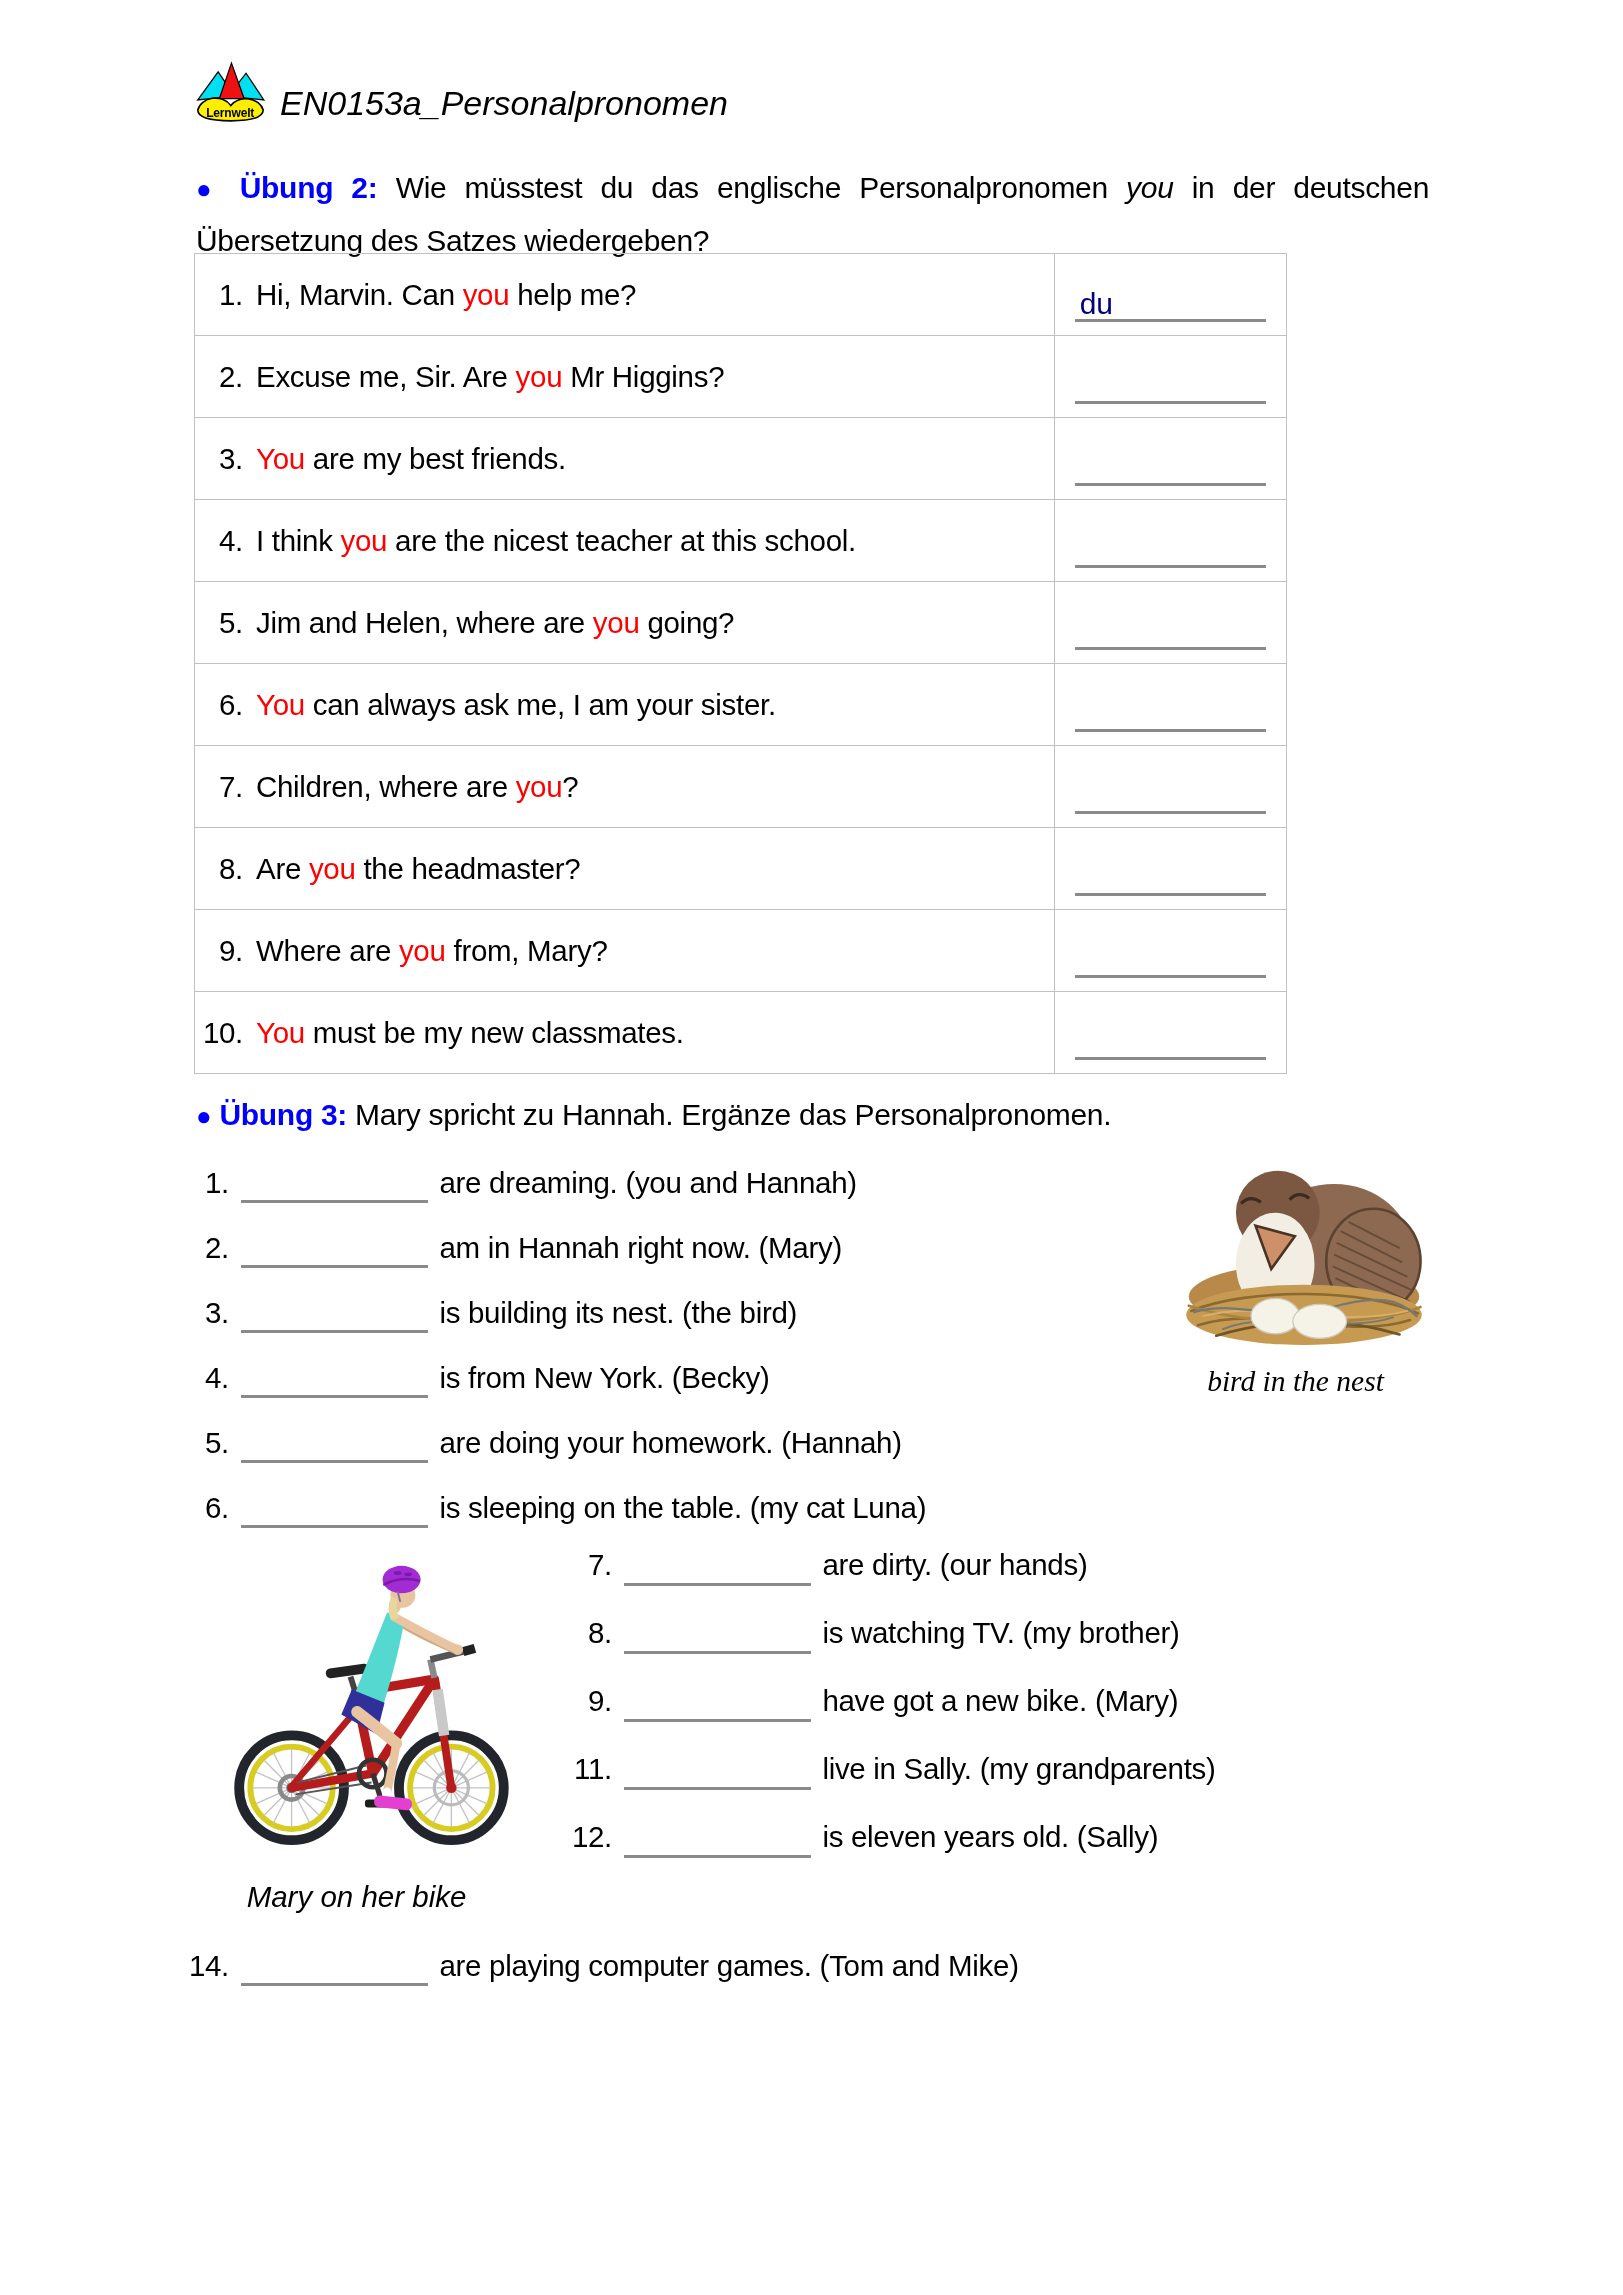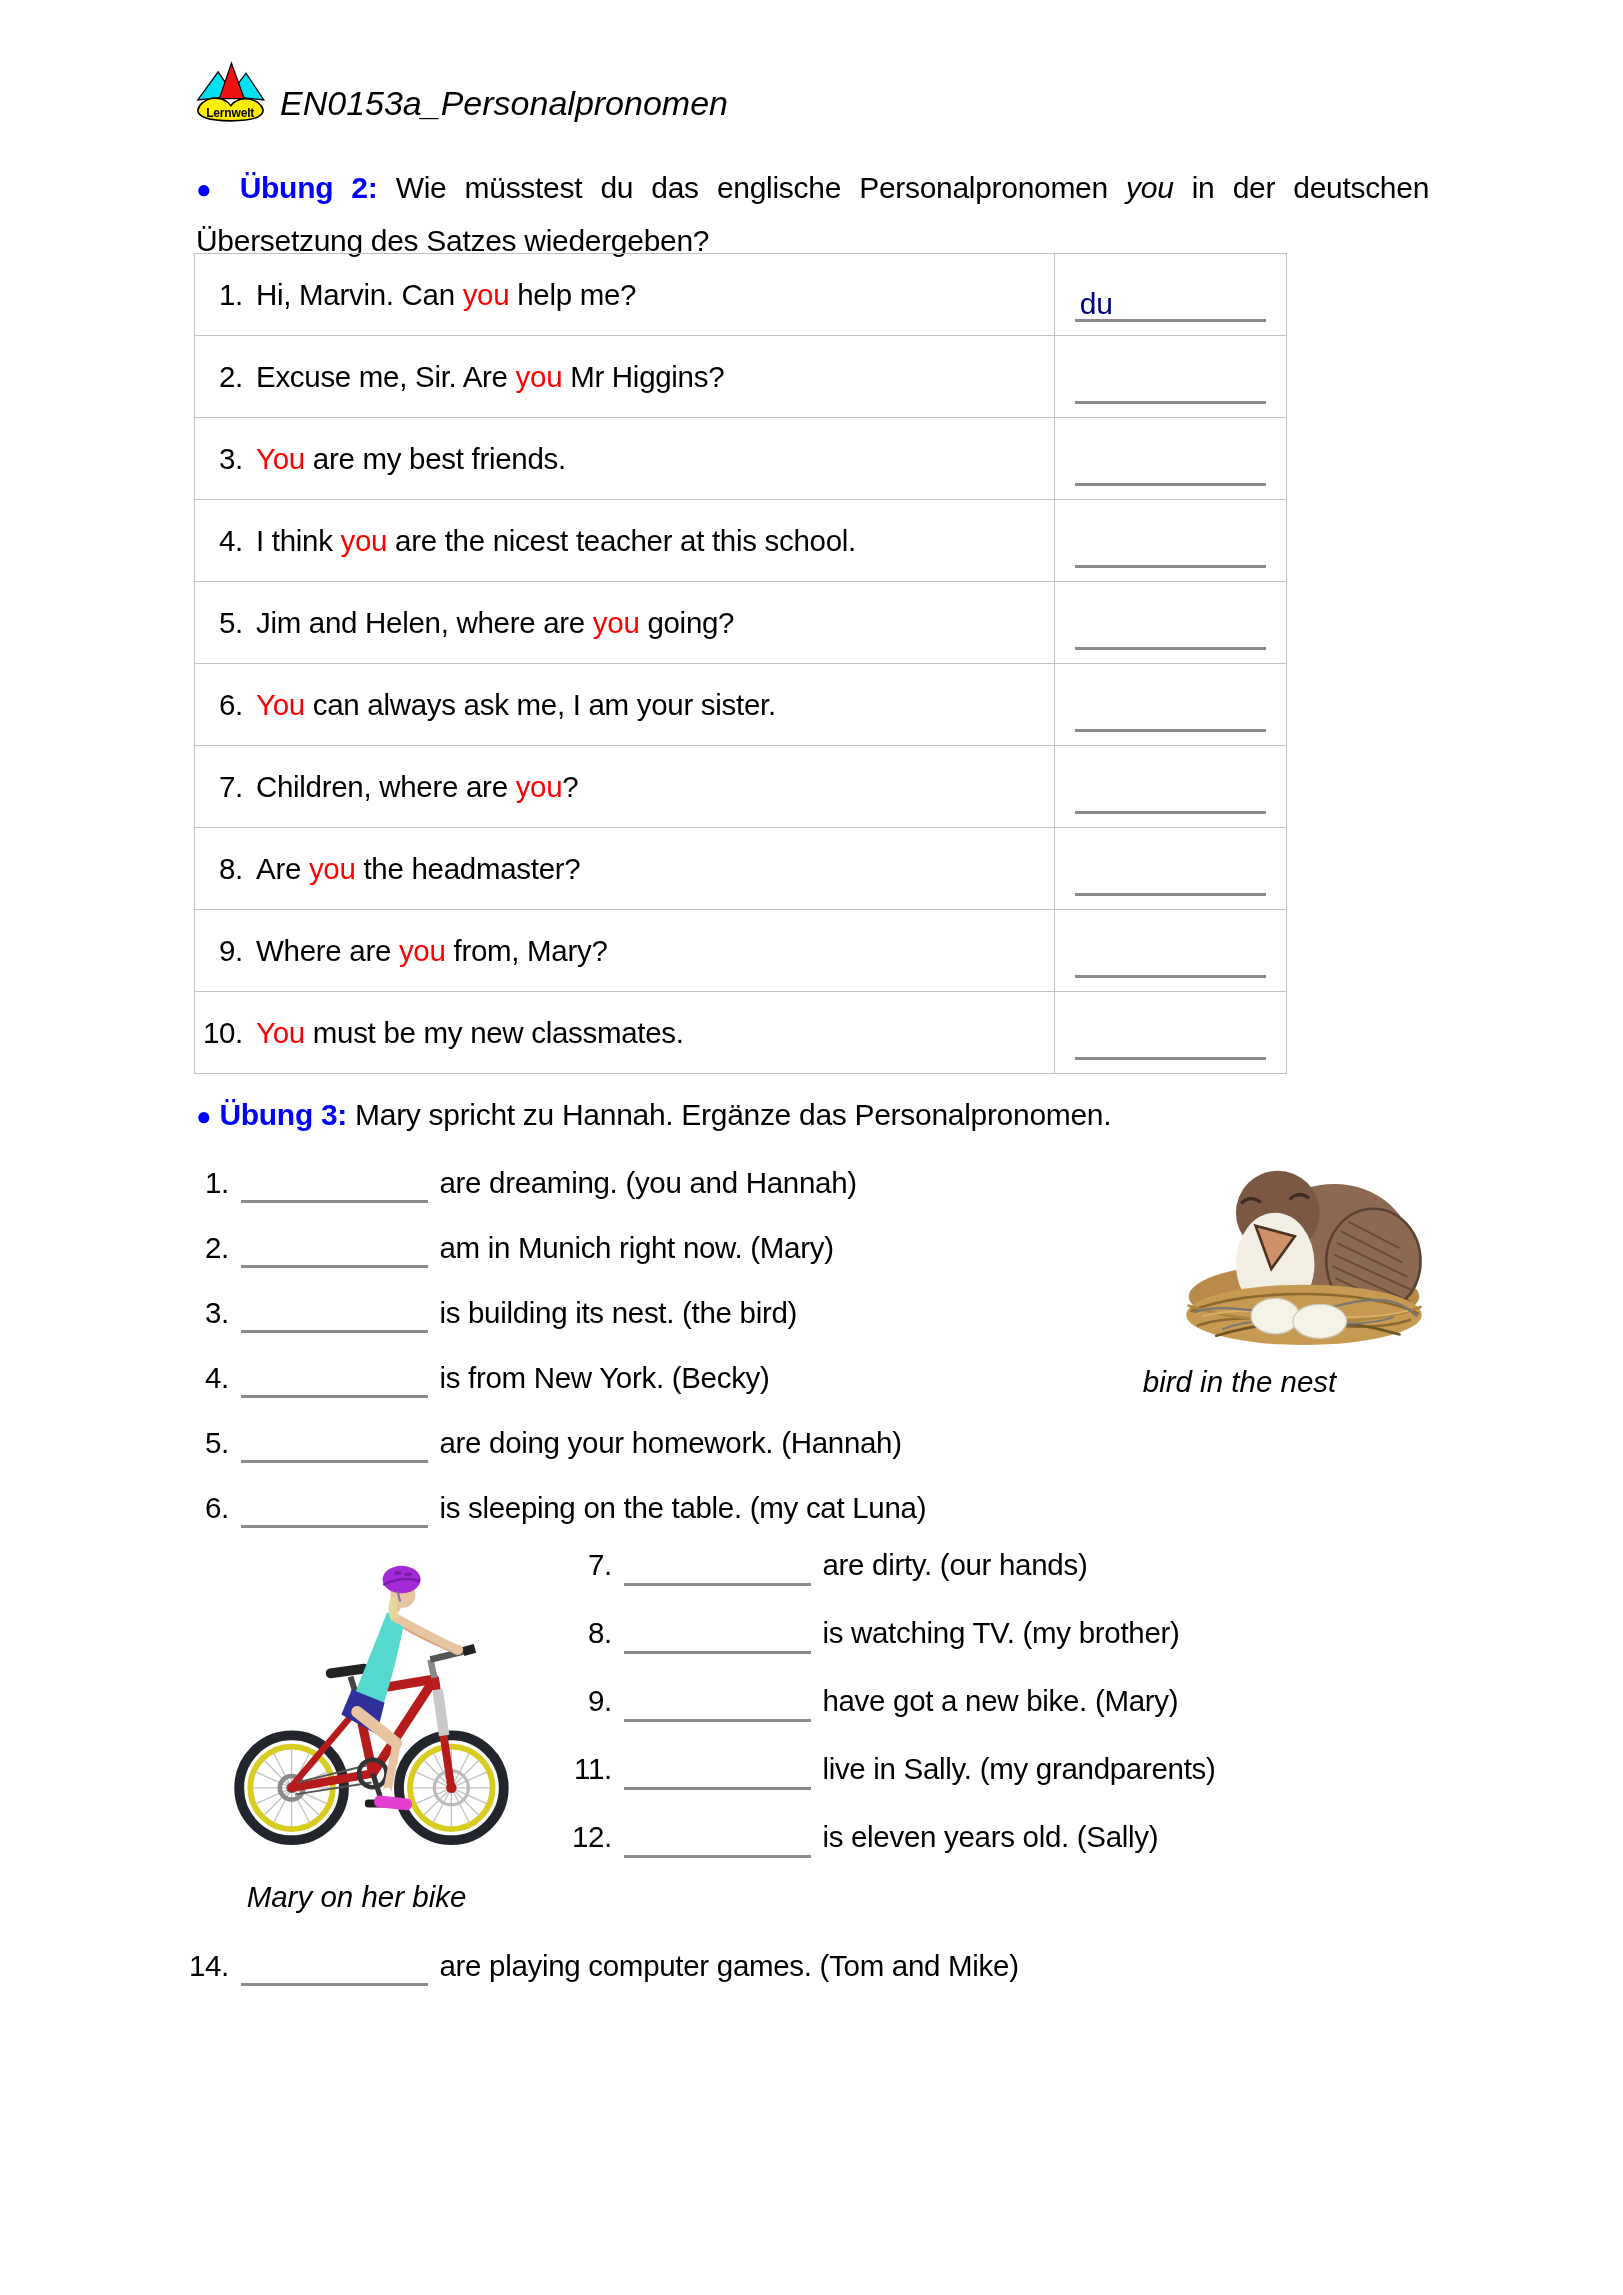--- a/index.html
+++ b/index.html
@@ -39,21 +39,21 @@
   #list-right{left:560px;top:1530px;}
   #list-right .item{height:68px;padding-top:18.3px;}
   #list-bottom{left:177px;top:1933px;}
   #list-bottom .item{height:65px;padding-top:15.7px;}
   .inum{display:inline-block;width:52px;text-align:right;margin-right:12.4px;}
   .blank{display:inline-block;width:187px;height:0;border-bottom:3.3px solid #8a8a8a;margin-bottom:-10.5px;margin-right:11px;}
   
   .fig{position:absolute;}
   .figcap{position:absolute;font-style:italic;font-size:29.5px;text-align:center;letter-spacing:0;}
   #bird-fig{left:1177px;top:1151px;width:254px;height:198px;}
-  #bird-cap{left:1106px;top:1365px;width:267px;}
+  #bird-cap{left:1162px;top:1365px;width:267px;font-family:Liberation Serif, serif;}
   #bike-fig{left:226px;top:1539px;width:287px;height:313px;}
   #bike-cap{left:216px;top:1880px;width:281px;}
   
   .footer{position:absolute;left:0;top:2172px;width:1623px;text-align:center;
           font-family:"Liberation Serif",serif;font-size:29px;letter-spacing:0;}
 </style>
 </head>
 <body>
 
 <div class="page">
@@ -234,21 +234,21 @@
   </table>
 
   <div class="h3head">
     <span class="bullet">●</span>
     <span class="blue">Übung 3:</span>
     <span>Mary spricht zu Hannah. Ergänze das Personalpronomen.</span>
   </div>
 
   <div class="list" id="list-left">
     <div class="item"><span class="inum">1.</span><span class="blank"></span><span>are dreaming. (you and Hannah)</span></div>
-    <div class="item"><span class="inum">2.</span><span class="blank"></span><span>am in Munich right now. (Mary)</span></div>
+    <div class="item"><span class="inum">2.</span><span class="blank"></span><span>am in Hannah right now. (Mary)</span></div>
     <div class="item"><span class="inum">3.</span><span class="blank"></span><span>is building its nest. (the bird)</span></div>
     <div class="item"><span class="inum">4.</span><span class="blank"></span><span>is from New York. (Becky)</span></div>
     <div class="item"><span class="inum">5.</span><span class="blank"></span><span>are doing your homework. (Hannah)</span></div>
     <div class="item"><span class="inum">6.</span><span class="blank"></span><span>is sleeping on the table. (my cat Luna)</span></div>
   </div>
 
   <div class="list" id="list-right">
     <div class="item"><span class="inum">7.</span><span class="blank"></span><span>are dirty. (our hands)</span></div>
     <div class="item"><span class="inum">8.</span><span class="blank"></span><span>is watching TV. (my brother)</span></div>
     <div class="item"><span class="inum">9.</span><span class="blank"></span><span>have got a new bike. (Mary)</span></div>

